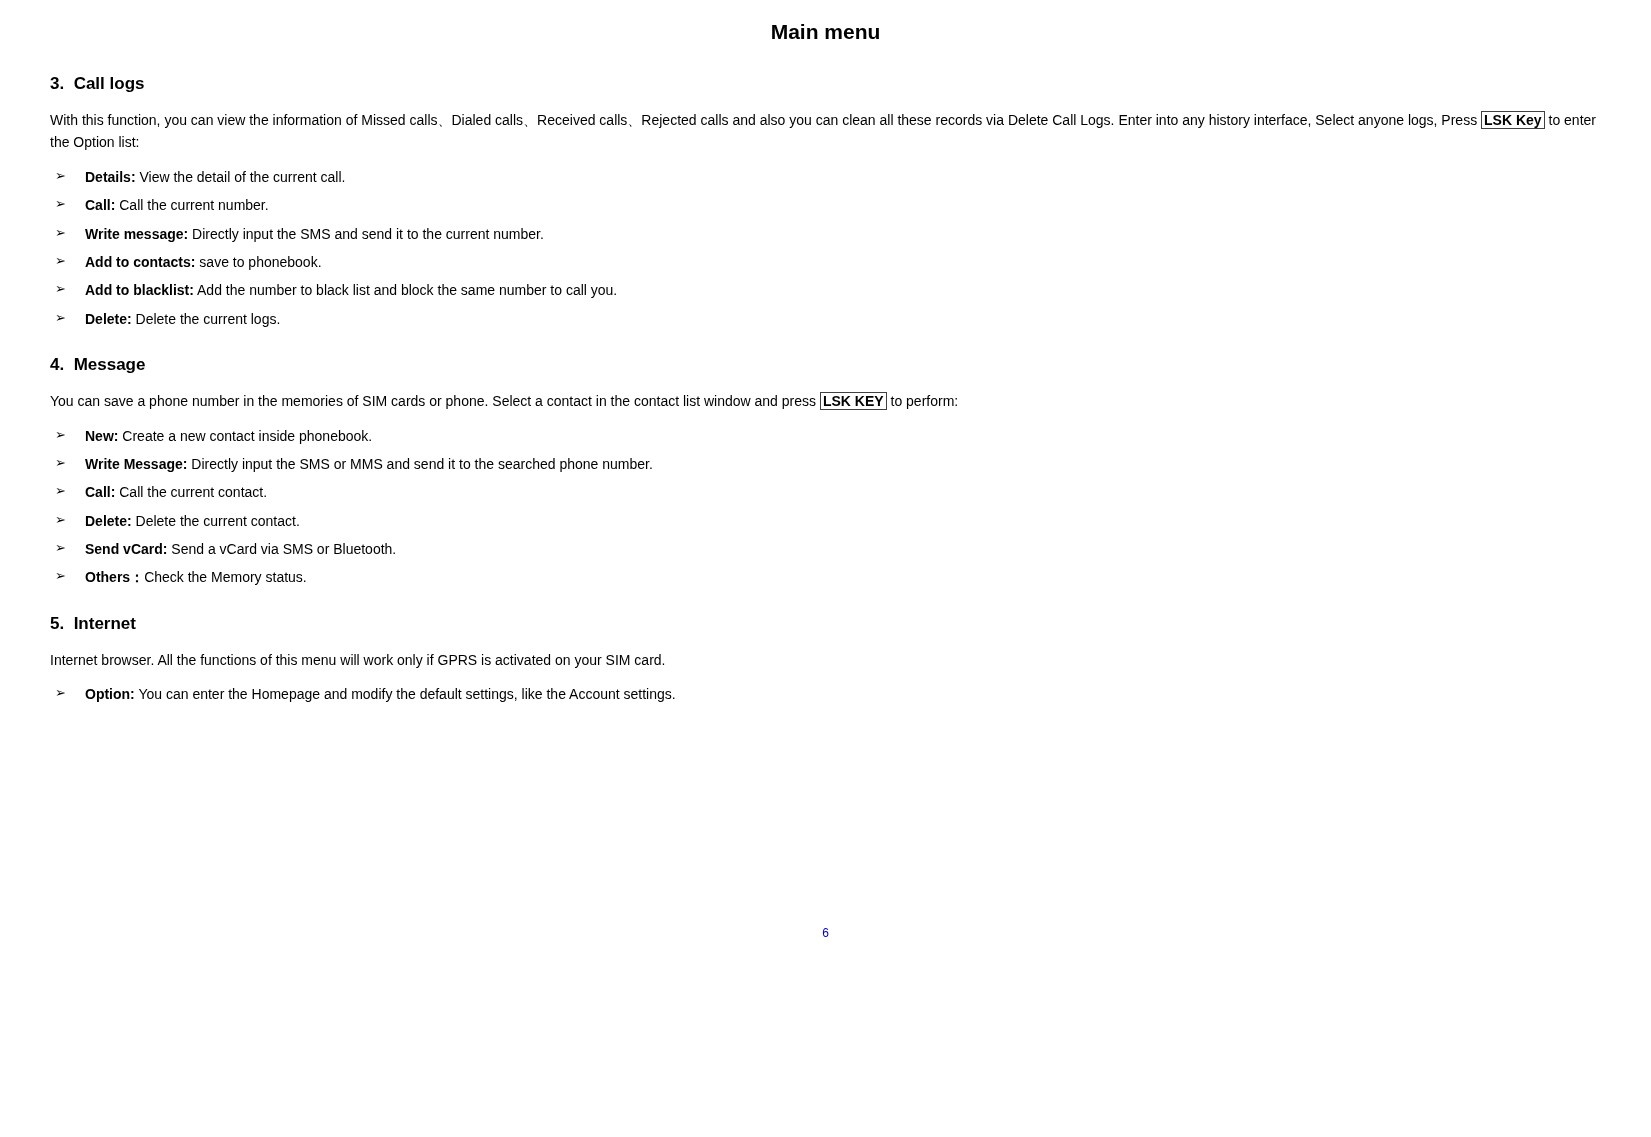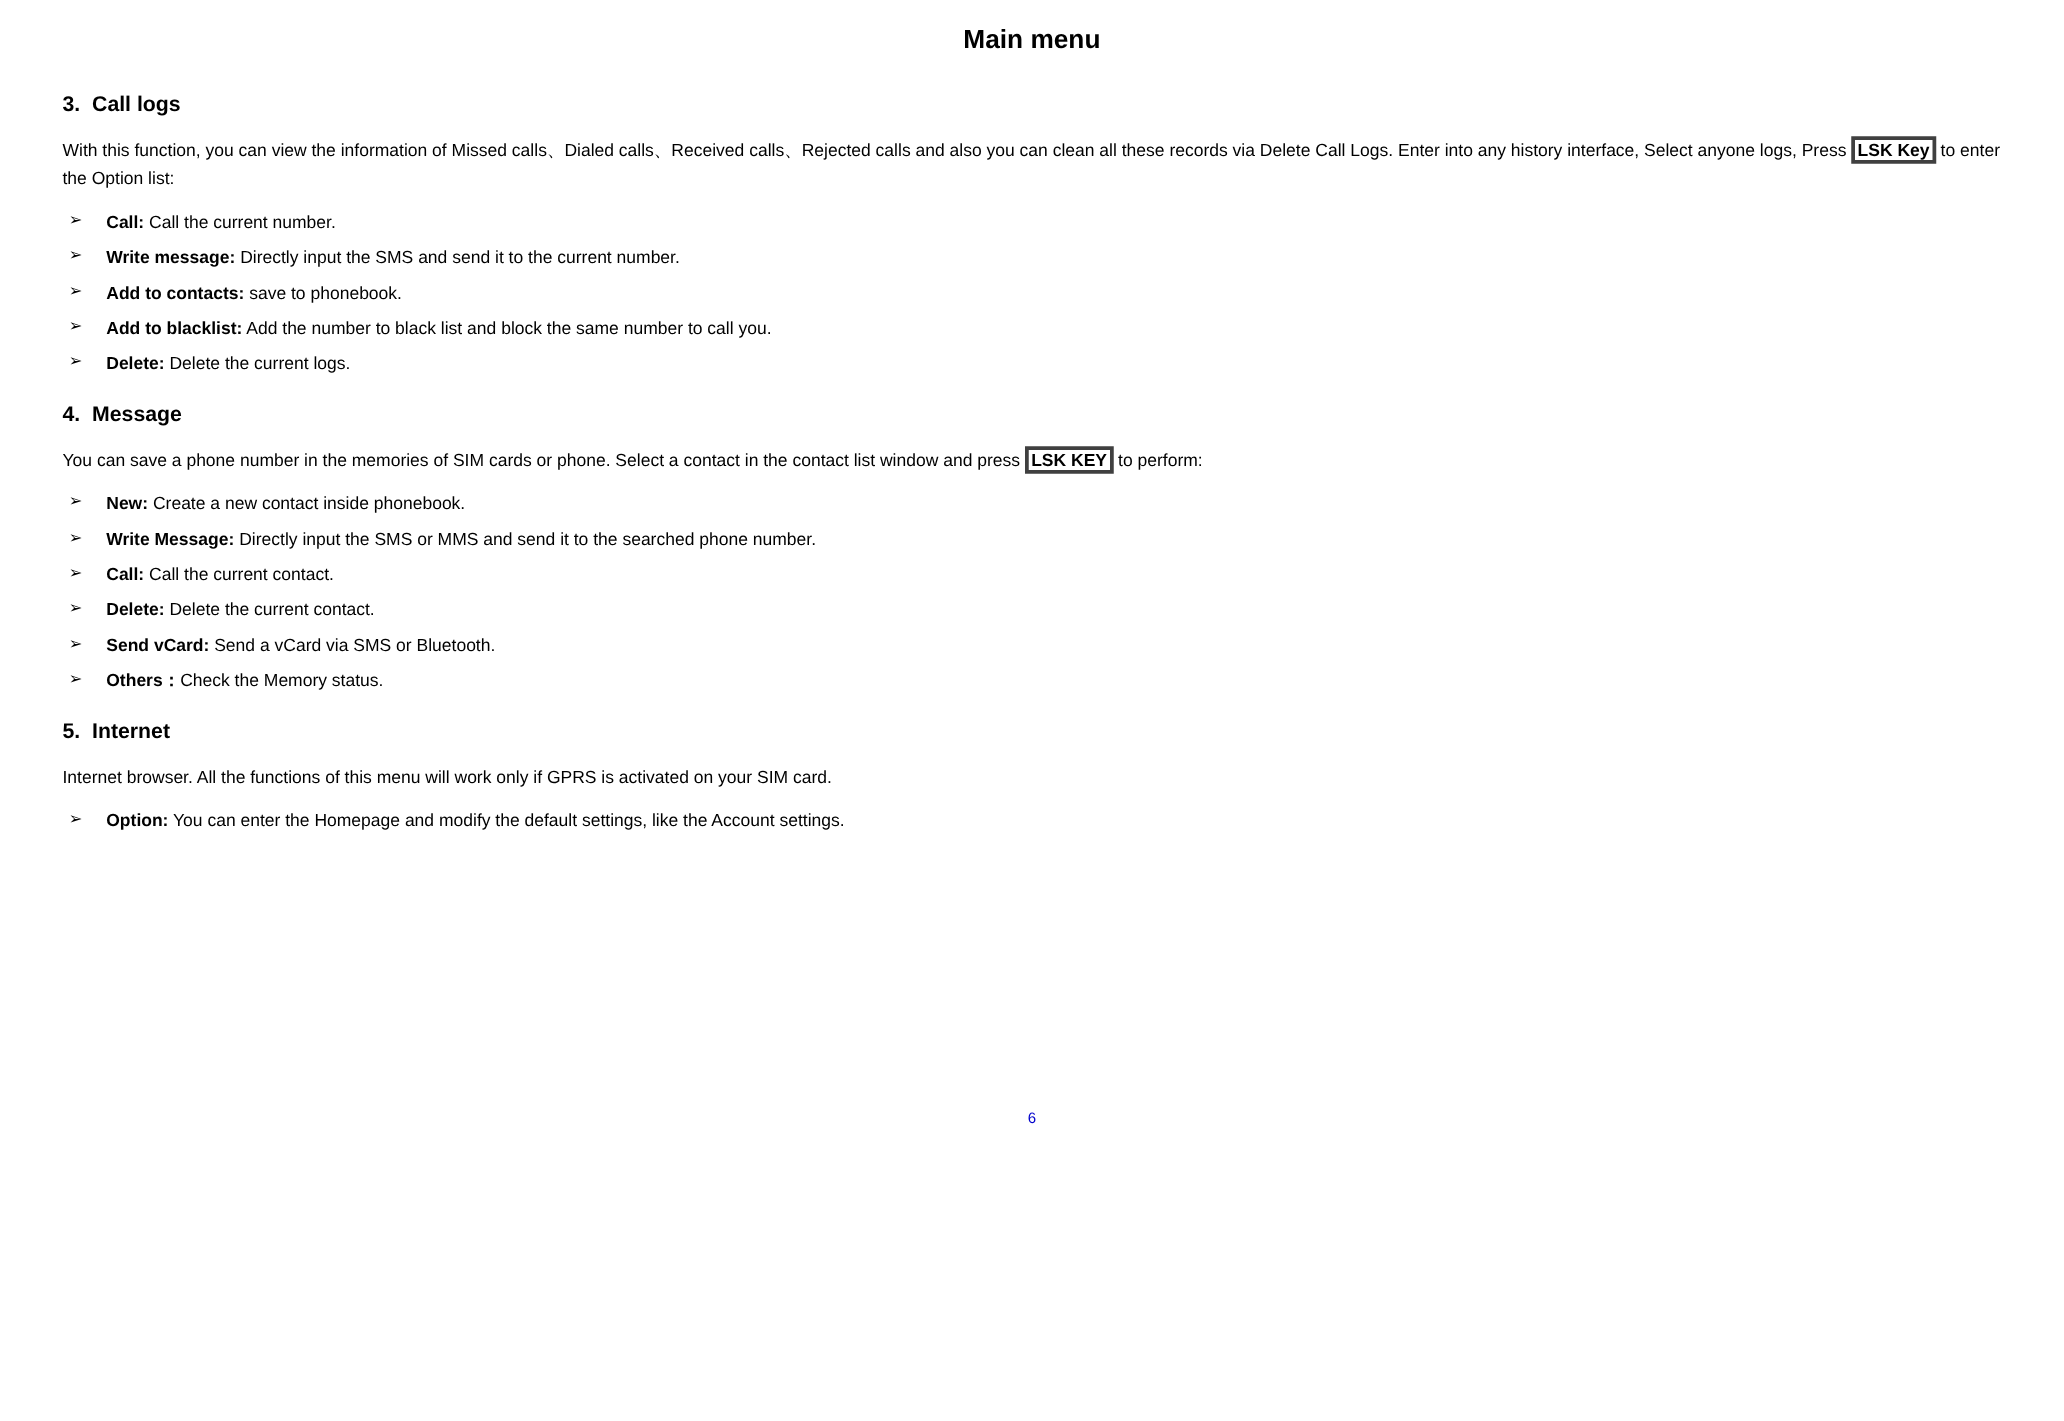--- a/index.html
+++ b/index.html
@@ -12,29 +12,29 @@
     }
     .page-title {
       text-align: center;
       font-weight: bold;
       font-size: 21px;
       margin-bottom: 30px;
     }
     .section-heading {
       font-weight: bold;
       font-size: 17px;
-      margin-top: 15px;
+      margin-top: 25px;
       margin-bottom: 15px;
     }
     .section-intro {
       margin-bottom: 12px;
       line-height: 1.6;
     }
     .boxed {
-      border: 3px solid #404040;
+      border: 1px solid #404040;
       padding: 0 2px;
       font-weight: bold;
     }
     ul.arrow-list {
       list-style: none;
       padding-left: 0;
       margin: 0 0 20px 0;
     }
     ul.arrow-list li {
       position: relative;
@@ -66,20 +66,21 @@
 <div class="page-title">Main menu</div>
 
 <div class="section-heading">
   <span>3.</span>&nbsp;
   <span>Call logs</span>
 </div>
 <div class="section-intro">
   <span>With this function, you can view the information of Missed calls、Dialed calls、Received calls、Rejected calls and also you can clean all these records via Delete Call Logs. Enter into any history interface, Select anyone logs, Press </span><span class="boxed">LSK Key</span><span> to enter the Option list:</span>
 </div>
 <ul class="arrow-list">
+  <li><span class="bullet-term">Details:</span><span> View the detail of the current call.</span></li>
   <li><span class="bullet-term">Call:</span><span> Call the current number.</span></li>
   <li><span class="bullet-term">Write message:</span><span> Directly input the SMS and send it to the current number.</span></li>
   <li><span class="bullet-term">Add to contacts:</span><span> save to phonebook.</span></li>
   <li><span class="bullet-term">Add to blacklist:</span><span> Add the number to black list and block the same number to call you.</span></li>
   <li><span class="bullet-term">Delete:</span><span> Delete the current logs.</span></li>
 </ul>
 
 <div class="section-heading">
   <span>4.</span>&nbsp;
   <span>Message</span>

